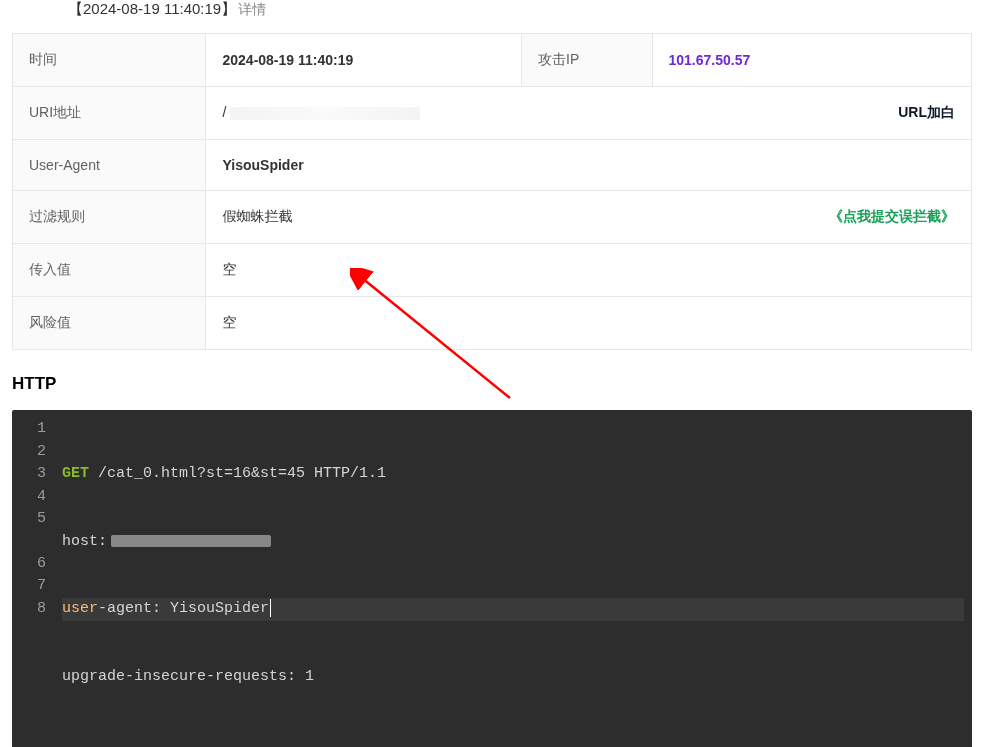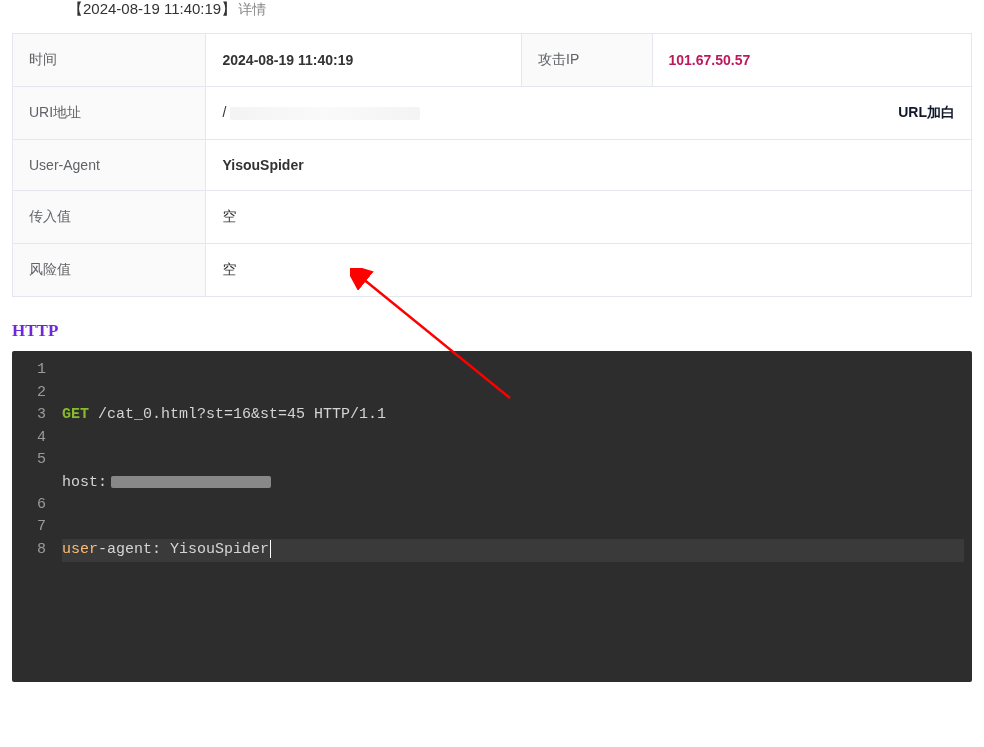--- a/index.html
+++ b/index.html
@@ -46,41 +46,40 @@
     }
     .detail-table .value-cell {
       color: #333;
       width: 355px;
       position: relative;
     }
     .detail-table .value-wide {
       color: #333;
       position: relative;
     }
-    .ip-link { color: #be185d; font-weight: 600; cursor: pointer; margin-top: 48px; }
+    .ip-link { color: #6d28d9; font-weight: 600; cursor: pointer; margin-top: 48px; }
     .url-whitelist { color: #0f172a; font-weight: 600; float: right; cursor: pointer; }
     .submit-false { color: #18a058; font-weight: 600; float: right; cursor: pointer; }
     .bold { font-weight: 600; }
 
     .redacted {
       display: inline-block;
       width: 190px;
       height: 13px;
       background: linear-gradient(to right, #e8e8e8, #f5f5f5 50%, #e8e8e8);
       opacity: 0.5;
       border-radius: 2px;
       vertical-align: middle;
     }
 
     .http-section-title {
       font-size: 17px;
       font-weight: 700;
-      color: #6d28d9;
-      padding: 24px 0 10px 0;
-      font-family: Liberation Serif, serif;
+      color: #000000;
+      padding: 24px 0 16px 0;
     }
     .code-block {
       background: #2d2d2d;
       color: #ccc;
       border-radius: 2px;
       font-family: Consolas, Monaco, "Courier New", monospace;
       font-size: 15px;
       line-height: 1.5;
       display: flex;
       min-height: 250px;
@@ -158,20 +157,27 @@
       <td class="label-cell">URI地址</td>
       <td class="value-wide" colspan="3">
         <span>/</span>
         <span class="redacted"></span>
         <span class="url-whitelist">URL加白</span>
       </td>
     </tr>
     <tr>
       <td class="label-cell">User-Agent</td>
       <td class="value-wide bold" colspan="3">YisouSpider</td>
+    </tr>
+    <tr>
+      <td class="label-cell">过滤规则</td>
+      <td class="value-wide" colspan="3">
+        <span>假蜘蛛拦截</span>
+        <span class="submit-false">《点我提交误拦截》</span>
+      </td>
     </tr>
     <tr>
       <td class="label-cell">传入值</td>
       <td class="value-wide" colspan="3">空</td>
     </tr>
     <tr>
       <td class="label-cell">风险值</td>
       <td class="value-wide" colspan="3">空</td>
     </tr>
   </tbody>
@@ -187,20 +193,21 @@
       <div>4</div>
       <div>5</div>
       <div style="margin-top:22px">6</div>
       <div>7</div>
       <div>8</div>
     </div>
     <div class="code-lines">
       <span class="line"><span class="tok-method">GET</span><span class="tok-path"> /cat_0.html?st=16&amp;st=45 HTTP/1.1</span></span>
       <span class="line"><span class="tok-rest">host:</span><span class="redacted-code"></span></span>
       <span class="line highlighted"><span class="tok-user">user</span><span class="tok-rest">-agent: YisouSpider</span><span class="cursor-caret"></span></span>
+      <span class="line"><span class="tok-rest">upgrade-insecure-requests: 1</span></span>
       
       
       
     </div>
   </div>
 </div>
 
 <svg class="arrow-svg" width="200" height="150">
   <defs>
     <marker id="arrowhead" markerWidth="12" markerHeight="10" refX="2" refY="5" orient="auto">

